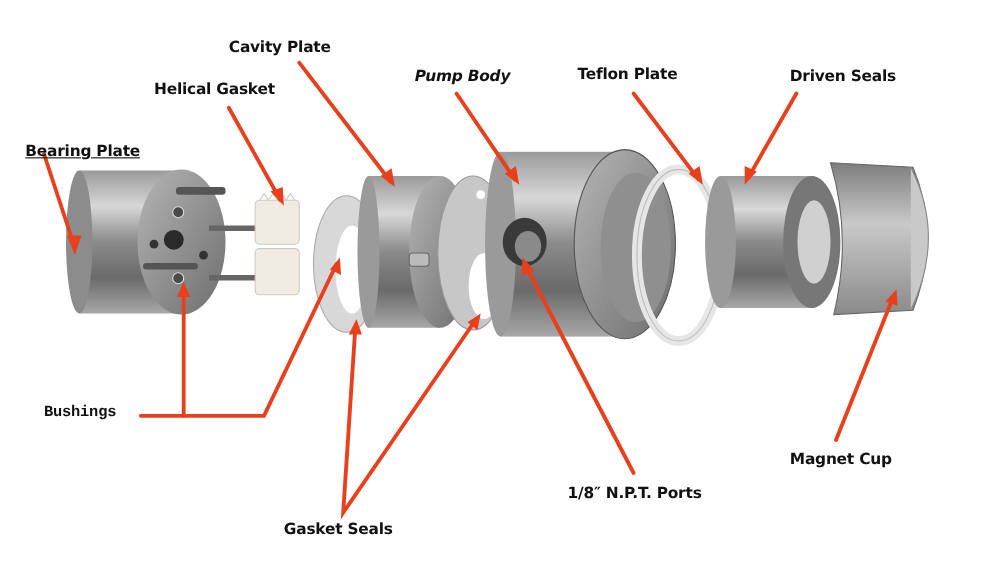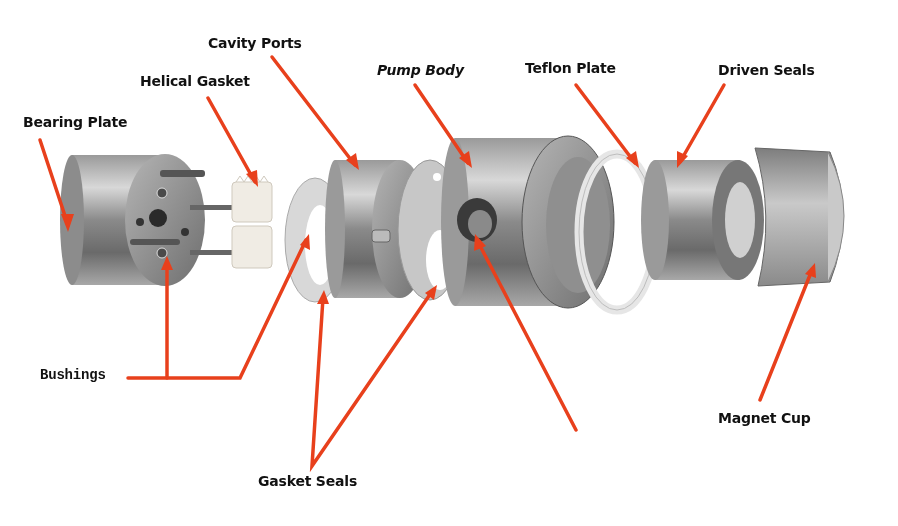--- a/index.html
+++ b/index.html
@@ -130,23 +130,24 @@
     <polygon points="677,168 677,151 688,156"></polygon>
     <polygon points="167,256 161,270 173,270"></polygon>
     <polygon points="309,234 310,250 300,245"></polygon>
     <polygon points="324,290 329,304 317,304"></polygon>
     <polygon points="437,285 434,300 425,293"></polygon>
     <polygon points="475,234 486,246 474,251"></polygon>
     <polygon points="815,263 816,278 805,274"></polygon>
   </g>
 </svg>
 
-<div class="label" style="left:23px;top:114px;">Bearing Plate</div>
+<div class="label" style="left:23px;top:130px;text-decoration:underline;">Bearing Plate</div>
 <div class="label" style="left:140px;top:73px;">Helical Gasket</div>
-<div class="label" style="left:208px;top:35px;">Cavity Ports</div>
+<div class="label" style="left:208px;top:35px;">Cavity Plate</div>
 <div class="label" style="left:377px;top:62px;font-style:italic;">Pump Body</div>
 <div class="label" style="left:525px;top:60px;">Teflon Plate</div>
 <div class="label" style="left:718px;top:62px;">Driven Seals</div>
 <div class="label" style="left:40px;top:367px;font-family:Liberation Mono, monospace;">Bushings</div>
 <div class="label" style="left:258px;top:473px;">Gasket Seals</div>
+<div class="label" style="left:516px;top:441px;">1/8″ N.P.T. Ports</div>
 <div class="label" style="left:718px;top:410px;">Magnet Cup</div>
 
 </div>
 
 </body></html>

